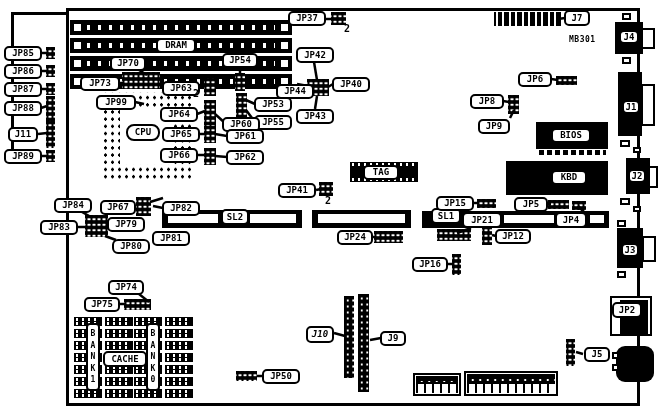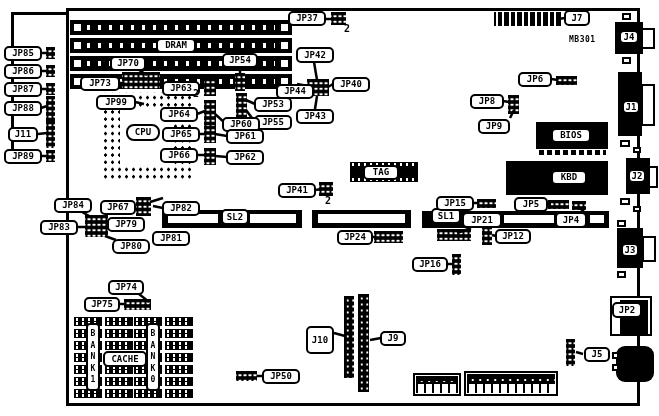--- a/index.html
+++ b/index.html
@@ -270,21 +270,21 @@
       <div class="callout" style="left: 462px; top: 212px; width: 40px; height: 16px;">JP21</div>
       <div class="callout" style="left: 555px; top: 212px; width: 32px; height: 16px;">JP4</div>
       <div class="callout" style="left: 337px; top: 230px; width: 36px; height: 15px;">JP24</div>
       <div class="callout" style="left: 495px; top: 229px; width: 36px; height: 15px;">JP12</div>
       <div class="callout" style="left: 621px; top: 243px; width: 18px; height: 14px;">J3</div>
       <div class="callout" style="left: 412px; top: 257px; width: 36px; height: 15px;">JP16</div>
       <div class="callout" style="left: 612px; top: 302px; width: 30px; height: 16px;">JP2</div>
       <div class="callout" style="left: 108px; top: 280px; width: 36px; height: 15px;">JP74</div>
       <div class="callout" style="left: 84px; top: 297px; width: 36px; height: 15px;">JP75</div>
       <div class="callout" style="left: 103px; top: 351px; width: 44px; height: 16px;">CACHE</div>
-      <div class="callout" style="left: 306px; top: 326px; width: 28px; height: 28px;">J10</div>
+      <div class="callout" style="left: 306px; top: 326px; width: 28px; height: 17px; font-style: italic;">J10</div>
       <div class="callout" style="left: 380px; top: 331px; width: 26px; height: 15px;">J9</div>
       <div class="callout" style="left: 262px; top: 369px; width: 38px; height: 15px;">JP50</div>
       <div class="callout" style="left: 584px; top: 347px; width: 26px; height: 15px;">J5</div>
       <div class="vcallout" style="left: 86px; top: 323px; width: 14px; height: 68px;">
         <span>B</span>
         <span>A</span>
         <span>N</span>
         <span>K</span>
         <span>1</span>
       </div>

